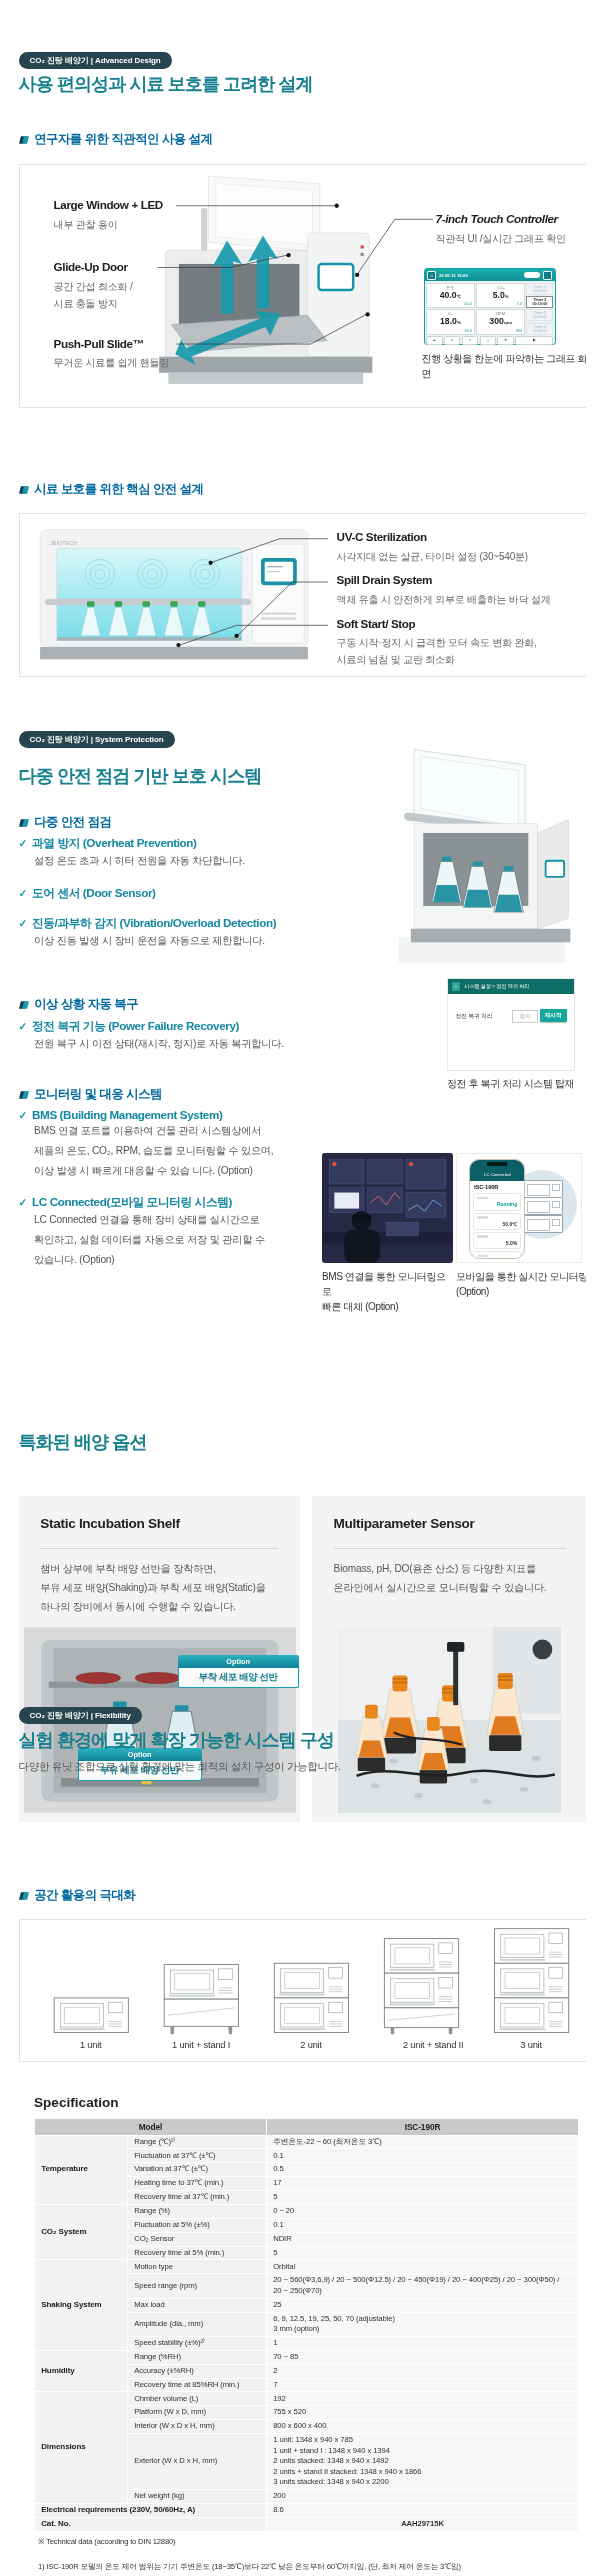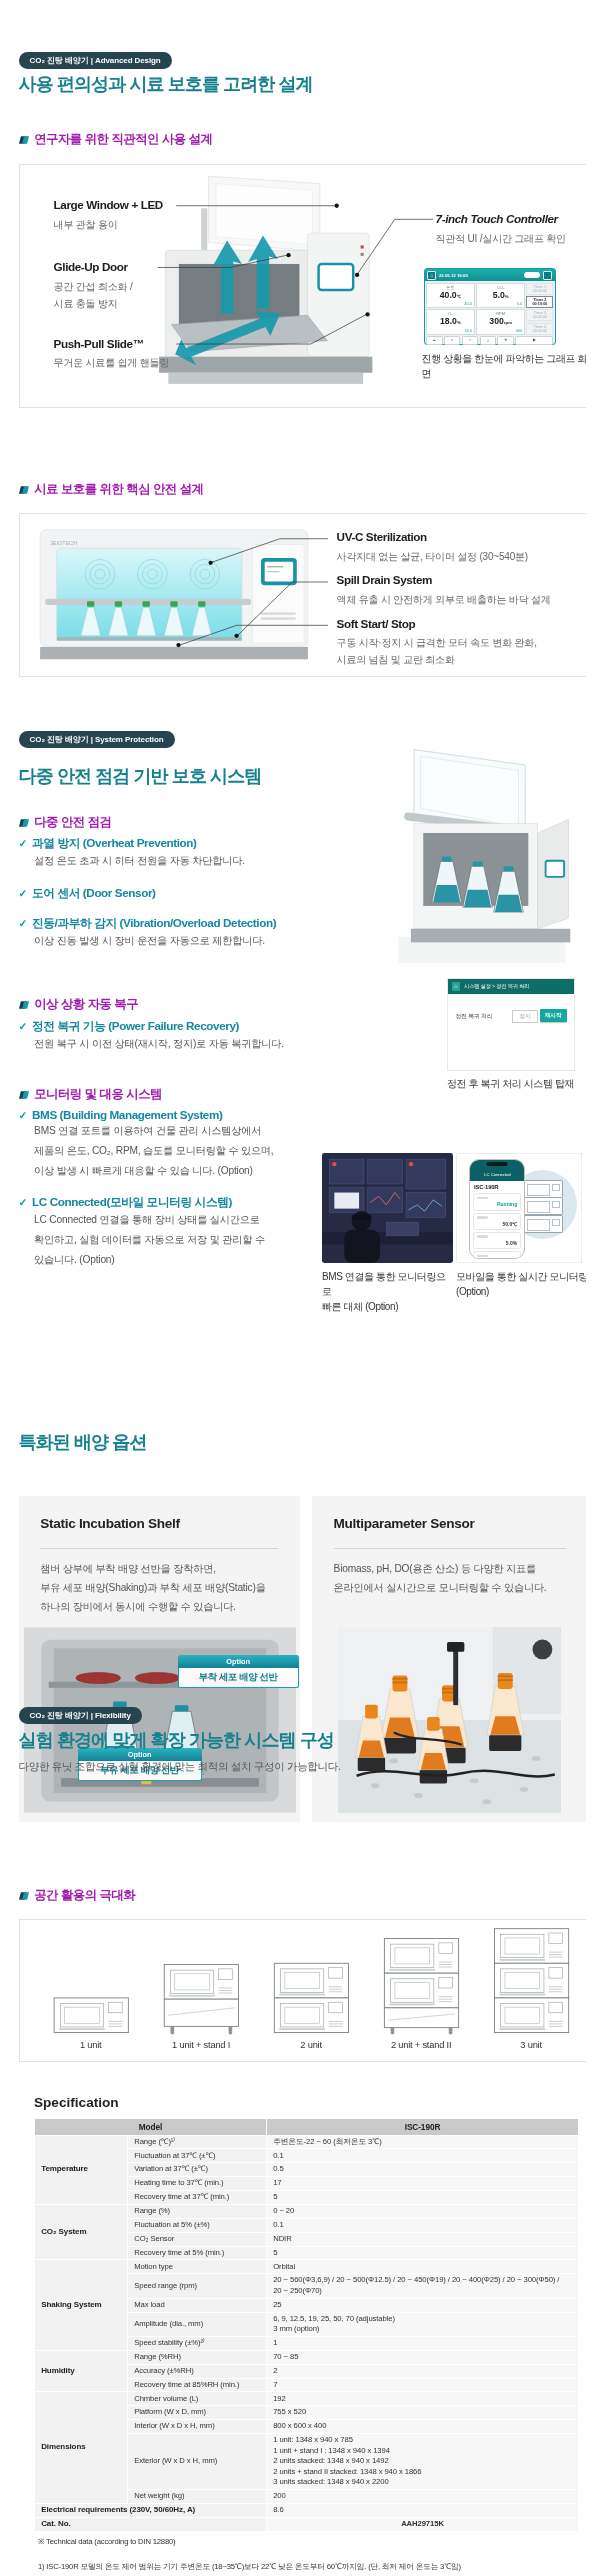--- a/index.html
+++ b/index.html
@@ -3,21 +3,21 @@
 <meta charset="utf-8">
 <style>
   html,body{margin:0;padding:0;background:#ffffff;}
   body{font-family:"Liberation Sans",sans-serif;color:#333;}
   .page{position:relative;width:586px;height:2576px;background:#fff;overflow:hidden;}
   .abs{position:absolute;}
   .badge{display:inline-block;background:#27454f;color:#fff;font-size:8px;font-weight:bold;
          padding:3.1px 11px;border-radius:10px;letter-spacing:-0.1px;}
   .sec-title{font-size:18px;font-weight:bold;color:#17808e;letter-spacing:-0.9px;}
   .sec-sub{font-size:10.5px;color:#555;letter-spacing:-0.3px;}
-  .subh{display:flex;align-items:center;gap:5.6px;font-size:12.4px;font-weight:bold;color:#a21caf;letter-spacing:-0.5px;justify-content:space-between;}
+  .subh{display:flex;align-items:center;gap:5.6px;font-size:12.4px;font-weight:bold;color:#0369a1;letter-spacing:-0.5px;justify-content:space-between;}
   .imgbox{border:0.6px solid #e3e3e3;background:#fff;}
   .callout-t{font-size:11.7px;font-weight:bold;color:#1d1d1d;letter-spacing:-0.4px;}
   .callout-d{font-size:10px;color:#666;line-height:16.7px;letter-spacing:-0.2px;white-space:pre-line;}
   .feat-t{font-size:11.7px;font-weight:bold;color:#1488a0;letter-spacing:-0.4px;}
   .feat-d{font-size:10.2px;color:#555;line-height:20px;letter-spacing:-0.2px;white-space:pre-line;}
   .check{color:#1799ad;font-weight:bold;margin-right:5px;font-size:10.5px;}
   .figcap{font-size:10px;color:#333;letter-spacing:-0.4px;white-space:pre-line;line-height:15px;}
   .unit-label{font-size:9.3px;color:#333;text-align:center;letter-spacing:-0.2px;}
   
   .pcard{position:absolute;background:#f4f4f5;}
@@ -593,21 +593,21 @@
       <use href="#unitbox" x="589" y="30"></use>
         <use href="#unitbox" x="589" y="86"></use>
         <use href="#standII" x="589" y="142"></use>
       <use href="#unitbox" x="767" y="14"></use>
         <use href="#unitbox" x="767" y="70"></use>
         <use href="#unitbox" x="767" y="126"></use>
     </svg>
     <div class="abs unit-label" style="left:18.6px;top:120px;width:105px;">1 unit</div>
     <div class="abs unit-label" style="left:129px;top:120px;width:105px;">1 unit + stand I</div>
     <div class="abs unit-label" style="left:239px;top:120px;width:105px;">2 unit</div>
-    <div class="abs unit-label" style="left:349px;top:120px;width:105px;">2 unit + stand II</div>
+    <div class="abs unit-label" style="left:361px;top:120px;width:105px;">2 unit + stand II</div>
     <div class="abs unit-label" style="left:459px;top:120px;width:105px;">3 unit</div>
   </div>
 
   <div class="abs" style="left:34px;top:2095px;font-size:13.6px;font-weight:bold;color:#222;">Specification</div>
 
   <table class="spec abs" style="left:34px;top:2118px;">
     <colgroup>
         <col style="width:93px">
         <col style="width:139px">
         <col style="width:312px">

